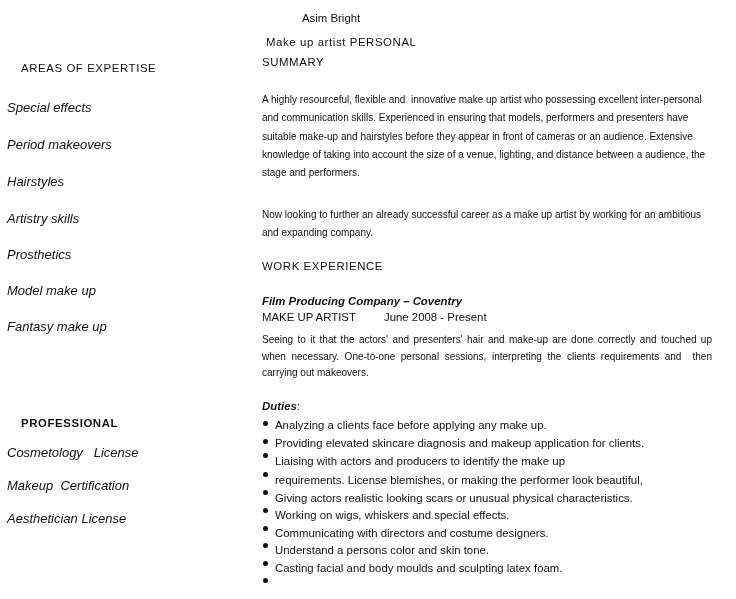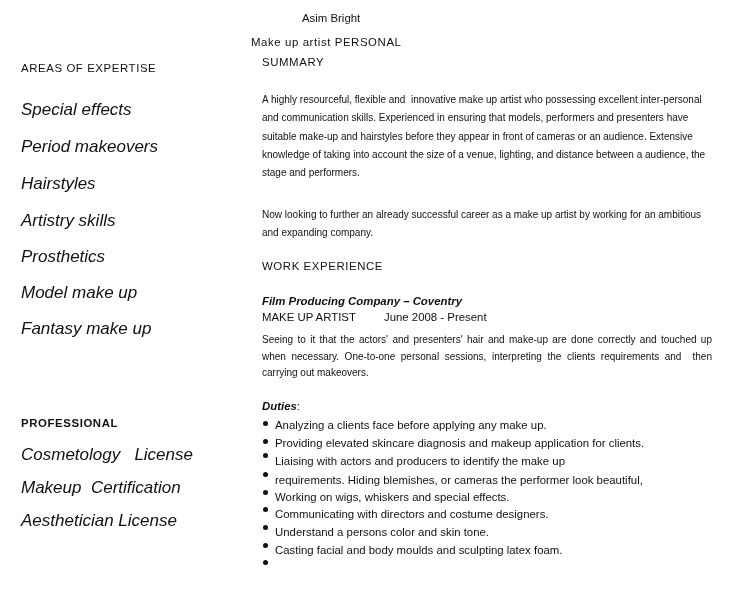--- a/index.html
+++ b/index.html
@@ -11,21 +11,21 @@
       width: 736px;
       height: 599px;
       overflow: hidden;
       position: relative;
       font-family: "Liberation Sans", "DejaVu Sans", sans-serif;
       color: #111111;
       font-size: 11.4px;
     }
     .abs { position: absolute; white-space: nowrap; }
     .caps { letter-spacing: 0.6px; }
-    .left-item { left: 21px; font-style: italic; font-size: 17px; }
+    .left-item { left: 7px; font-style: italic; font-size: 13px; }
 
     .para {
       position: absolute;
       left: 262px;
       width: 450px;
       line-height: 18.3px;
       font-size: 10px;
     }
     .para.justify { text-align: justify; line-height: 16.6px; }
 
@@ -53,21 +53,21 @@
       height: 5px;
       border-radius: 50%;
       background: #111;
     }
     .bullets li.raised .dot { top: 1px; }
   </style>
 </head>
 <body>
 
 <div class="abs" style="left:262px; top:12px;margin-left:40px;">Asim Bright</div>
-<div class="abs caps" style="left:251px; top:36px;">Make  up  artist  PERSONAL</div>
+<div class="abs caps" style="left:266px; top:36px;">Make  up  artist  PERSONAL</div>
 <div class="abs caps" style="left:262px; top:56px;">SUMMARY</div>
 
 <div>
   <div class="abs caps" style="left:21px; top:62px;">AREAS OF EXPERTISE</div>
   <div class="abs left-item" style="top:100px;">Special effects</div>
   <div class="abs left-item" style="top:137px;">Period makeovers</div>
   <div class="abs left-item" style="top:174px;">Hairstyles</div>
   <div class="abs left-item" style="top:211px;">Artistry skills</div>
   <div class="abs left-item" style="top:247px;">Prosthetics</div>
   <div class="abs left-item" style="top:283px;">Model make up</div>
@@ -92,20 +92,21 @@
   <div class="para justify" style="top:332px; white-space:pre-wrap;">Seeing to it that the actors' and presenters' hair and make-up are done correctly and touched up when necessary. One-to-one personal sessions, interpreting the clients requirements and  then carrying out makeovers.</div>
 
   <div class="abs" style="left:262px; top:400px;">
     <span style="font-weight:bold; font-style:italic;">Duties</span><span>:</span>
   </div>
 
   <ul class="bullets">
     <li><span class="dot"></span><span>Analyzing a clients face before applying any make up.</span></li>
     <li><span class="dot"></span><span>Providing elevated skincare diagnosis and makeup application for clients.</span></li>
     <li class="raised"><span class="dot"></span><span>Liaising with actors and producers to identify the make up</span></li>
-    <li class="raised"><span class="dot"></span><span>requirements. Hiding blemishes, or cameras the performer look beautiful,</span></li>
+    <li class="raised"><span class="dot"></span><span>requirements. License blemishes, or making the performer look beautiful,</span></li>
+    <li class="raised"><span class="dot"></span><span>Giving actors realistic looking scars or unusual physical characteristics.</span></li>
     <li class="raised tight"><span class="dot"></span><span>Working on wigs, whiskers and special effects.</span></li>
     <li class="raised tight"><span class="dot"></span><span>Communicating with directors and costume designers.</span></li>
     <li class="raised tight"><span class="dot"></span><span>Understand a persons color and skin tone.</span></li>
     <li class="raised tight"><span class="dot"></span><span>Casting facial and body moulds and sculpting latex foam.</span></li>
     <li class="raised tight"><span class="dot"></span><span></span></li>
   </ul>
 </div>
 
 </body></html>

